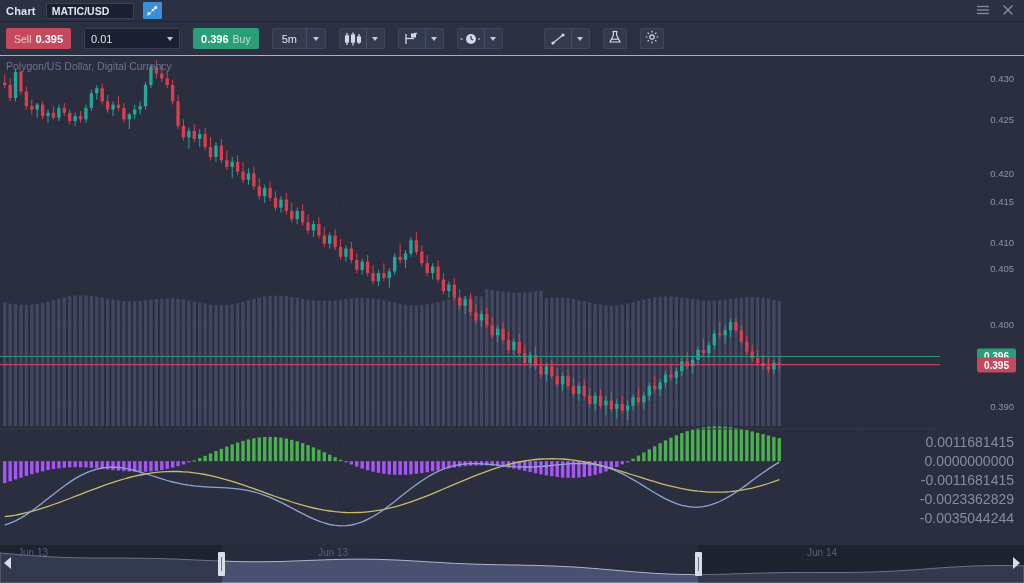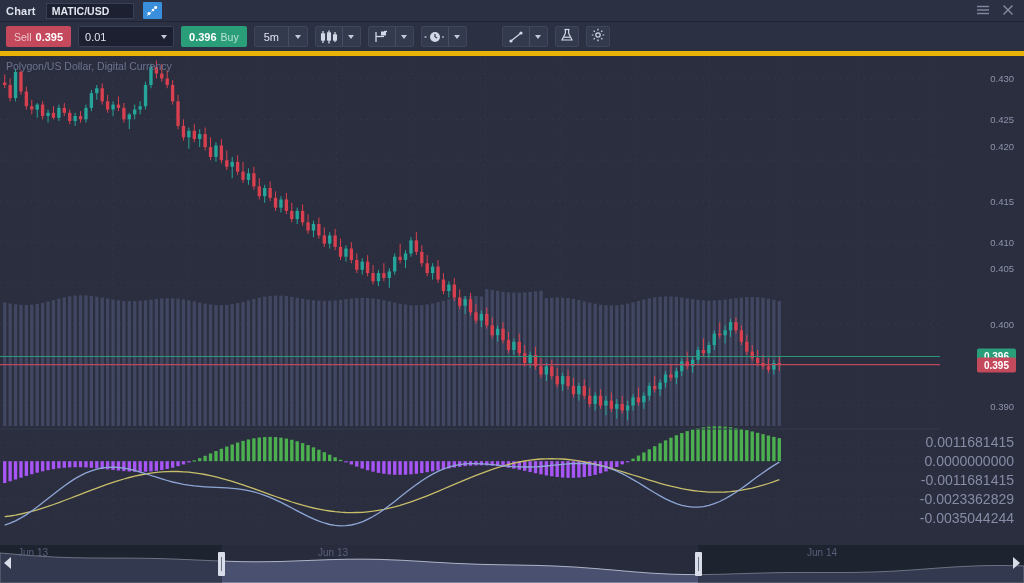--- a/index.html
+++ b/index.html
@@ -26,22 +26,22 @@
   .cmp-btn {
     width: 19px; height: 17px; background: #3a8fdc; margin-left: 9px;
     display: flex; align-items: center; justify-content: center; cursor: pointer; border-radius: 1px;
   }
   .tb-right { margin-left: auto; display: flex; align-items: center; gap: 12px; padding-right: 4px; }
   .tb-ico { cursor: pointer; opacity: .8; }
 
   
   .toolbar {
     position: absolute; left: 0; top: 22px; width: 1024px; height: 34px;
-    background: #2b3042; display: flex; align-items: center; padding: 0 6px; gap: 7px;
-    border-bottom: 5px solid #eab308;
+    background: #2b3042; display: flex; align-items: center; padding: 0 6px; gap: 13px;
+    border-bottom: 1px solid #eab308;
   }
   .sell-btn, .buy-btn {
     height: 21px; min-width: 62px; display: flex; align-items: center; justify-content: center; gap: 4px;
     font-size: 11px; padding: 0 8px; cursor: pointer; border-radius: 2px; color: #fff;
   }
   .sell-btn { background: #c4495c; }
   .buy-btn  { background: #2a9e79; }
   .sb-word { opacity: .68; font-size: 10.5px; }
   .sb-price { font-weight: bold; font-size: 11px; }
 
@@ -877,21 +877,21 @@
         <rect x="772.1958333333333" y="380.87402357044596" width="3.3583333333333334" height="24.298390222657474" fill="#4caf50"></rect>
         <rect x="777.6125000000001" y="382.12464458889644" width="3.3583333333333334" height="23.047769204206986" fill="#4caf50"></rect>
         <path d="M4.7 460.7 L10.1 460.0 L15.5 459.1 L21.0 458.0 L26.4 456.7 L31.8 455.3 L37.2 453.8 L42.6 452.1 L48.0 450.4 L53.5 448.5 L58.9 446.6 L64.3 444.5 L69.7 442.5 L75.1 440.4 L80.5 438.3 L86.0 436.2 L91.4 434.1 L96.8 432.1 L102.2 430.1 L107.6 428.2 L113.0 426.3 L118.5 424.6 L123.9 423.0 L129.3 421.5 L134.7 420.2 L140.1 419.0 L145.5 418.0 L151.0 417.1 L156.4 416.4 L161.8 415.9 L167.2 415.6 L172.6 415.5 L178.0 415.5 L183.5 415.8 L188.9 416.2 L194.3 416.8 L199.7 417.6 L205.1 418.5 L210.5 419.7 L216.0 420.9 L221.4 422.3 L226.8 423.8 L232.2 425.4 L237.6 427.2 L243.0 428.9 L248.5 430.8 L253.9 432.7 L259.3 434.7 L264.7 436.6 L270.1 438.6 L275.5 440.5 L281.0 442.4 L286.4 444.2 L291.8 446.0 L297.2 447.6 L302.6 449.2 L308.0 450.6 L313.5 452.0 L318.9 453.1 L324.3 454.2 L329.7 455.0 L335.1 455.7 L340.5 456.2 L346.0 456.5 L351.4 456.6 L356.8 456.5 L362.2 456.3 L367.6 455.8 L373.0 455.2 L378.5 454.3 L383.9 453.3 L389.3 452.1 L394.7 450.8 L400.1 449.3 L405.5 447.6 L411.0 445.8 L416.4 443.9 L421.8 441.9 L427.2 439.8 L432.6 437.6 L438.0 435.3 L443.5 433.0 L448.9 430.7 L454.3 428.4 L459.7 426.1 L465.1 423.8 L470.5 421.6 L476.0 419.4 L481.4 417.3 L486.8 415.3 L492.2 413.4 L497.6 411.6 L503.0 410.0 L508.5 408.5 L513.9 407.1 L519.3 406.0 L524.7 405.0 L530.1 404.1 L535.5 403.5 L541.0 403.0 L546.4 402.8 L551.8 402.7 L557.2 402.8 L562.6 403.0 L568.0 403.5 L573.5 404.1 L578.9 404.9 L584.3 405.8 L589.7 406.9 L595.1 408.1 L600.5 409.5 L606.0 410.9 L611.4 412.4 L616.8 414.0 L622.2 415.6 L627.6 417.3 L633.0 419.0 L638.5 420.7 L643.9 422.4 L649.3 424.1 L654.7 425.7 L660.1 427.3 L665.5 428.8 L671.0 430.2 L676.4 431.4 L681.8 432.6 L687.2 433.6 L692.6 434.5 L698.0 435.2 L703.5 435.7 L708.9 436.1 L714.3 436.2 L719.7 436.2 L725.1 436.0 L730.5 435.6 L736.0 435.0 L741.4 434.2 L746.8 433.2 L752.2 432.1 L757.6 430.7 L763.0 429.2 L768.5 427.5 L773.9 425.7 L779.3 423.7" fill="none" stroke="#c7bd6a" stroke-width="1.3"></path>
         <path d="M4.7 469.2 L10.1 467.2 L15.5 464.8 L21.0 461.9 L26.4 458.6 L31.8 454.9 L37.2 450.9 L42.6 446.8 L48.0 442.5 L53.5 438.2 L58.9 434.0 L64.3 429.9 L69.7 426.1 L75.1 422.6 L80.5 419.6 L86.0 416.9 L91.4 414.8 L96.8 413.1 L102.2 412.0 L107.6 411.3 L113.0 411.2 L118.5 411.5 L123.9 412.2 L129.3 413.2 L134.7 414.5 L140.1 416.1 L145.5 417.7 L151.0 419.5 L156.4 421.2 L161.8 422.9 L167.2 424.5 L172.6 426.0 L178.0 427.2 L183.5 428.3 L188.9 429.2 L194.3 429.9 L199.7 430.4 L205.1 430.8 L210.5 431.1 L216.0 431.3 L221.4 431.6 L226.8 431.8 L232.2 432.3 L237.6 432.8 L243.0 433.6 L248.5 434.6 L253.9 435.9 L259.3 437.5 L264.7 439.3 L270.1 441.4 L275.5 443.8 L281.0 446.4 L286.4 449.1 L291.8 452.0 L297.2 454.9 L302.6 457.7 L308.0 460.4 L313.5 462.9 L318.9 465.2 L324.3 467.0 L329.7 468.5 L335.1 469.4 L340.5 469.9 L346.0 469.7 L351.4 469.0 L356.8 467.7 L362.2 465.8 L367.6 463.4 L373.0 460.5 L378.5 457.2 L383.9 453.5 L389.3 449.5 L394.7 445.4 L400.1 441.1 L405.5 436.8 L411.0 432.6 L416.4 428.6 L421.8 424.8 L427.2 421.2 L432.6 418.1 L438.0 415.3 L443.5 413.0 L448.9 411.1 L454.3 409.6 L459.7 408.6 L465.1 407.9 L470.5 407.6 L476.0 407.6 L481.4 407.8 L486.8 408.2 L492.2 408.7 L497.6 409.2 L503.0 409.8 L508.5 410.3 L513.9 410.7 L519.3 410.9 L524.7 411.0 L530.1 411.0 L535.5 410.8 L541.0 410.5 L546.4 410.0 L551.8 409.4 L557.2 408.9 L562.6 408.3 L568.0 407.9 L573.5 407.5 L578.9 407.4 L584.3 407.5 L589.7 407.9 L595.1 408.6 L600.5 409.7 L606.0 411.1 L611.4 413.0 L616.8 415.2 L622.2 417.7 L627.6 420.5 L633.0 423.6 L638.5 426.8 L643.9 430.1 L649.3 433.5 L654.7 436.8 L660.1 439.9 L665.5 442.8 L671.0 445.4 L676.4 447.6 L681.8 449.3 L687.2 450.4 L692.6 451.1 L698.0 451.1 L703.5 450.6 L708.9 449.4 L714.3 447.7 L719.7 445.5 L725.1 442.8 L730.5 439.6 L736.0 436.2 L741.4 432.5 L746.8 428.6 L752.2 424.6 L757.6 420.6 L763.0 416.7 L768.5 412.9 L773.9 409.4 L779.3 406.1" fill="none" stroke="#8ea6d6" stroke-width="1.3"></path>
         <line x1="0" y1="373" x2="940" y2="373" stroke="#343a4d" stroke-width="1"></line>
       </svg>
     <div class="chart-label">Polygon/US Dollar, Digital Currency</div>
     <div class="price-axis" id="price-axis">
         <div class="axis-tick" style="top: 22.4444px;">0.430</div>
         <div class="axis-tick" style="top: 63.3333px;">0.425</div>
-        <div class="axis-tick" style="top: 90px;">0.420</div>
+        <div class="axis-tick" style="top: 117px;">0.420</div>
         <div class="axis-tick" style="top: 145.111px;">0.415</div>
         <div class="axis-tick" style="top: 186px;">0.410</div>
         <div class="axis-tick" style="top: 212px;">0.405</div>
         <div class="axis-tick" style="top: 267.778px;">0.400</div>
         <div class="axis-tick" style="top: 349.556px;">0.390</div>
         <div class="axis-tick macd" style="top: 386.24px;">0.0011681415</div>
         <div class="axis-tick macd" style="top: 405.172px;">0.0000000000</div>
         <div class="axis-tick macd" style="top: 424.104px;">-0.0011681415</div>
         <div class="axis-tick macd" style="top: 443.036px;">-0.0023362829</div>
         <div class="axis-tick macd" style="top: 461.968px; margin-left: 15px;">-0.0035044244</div>

